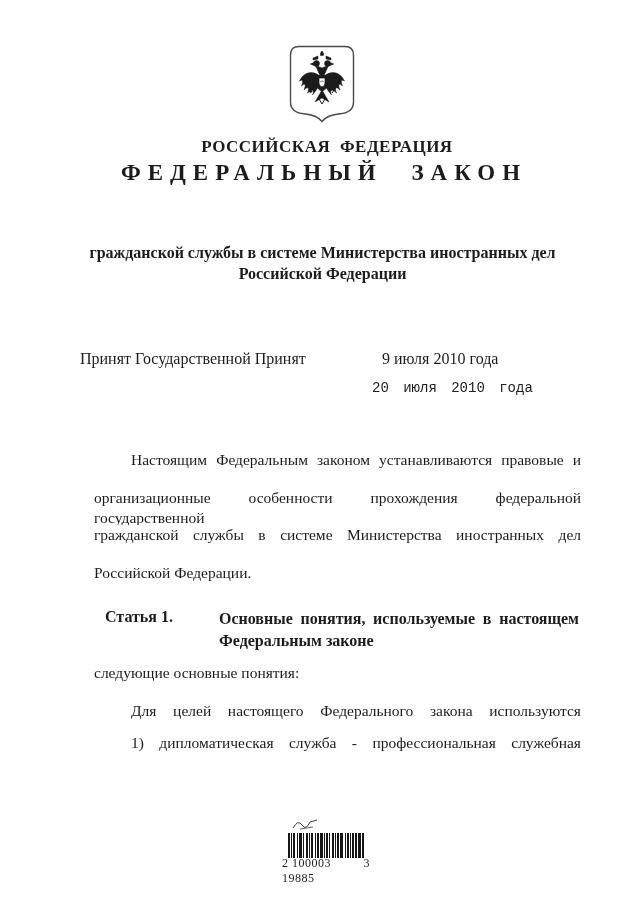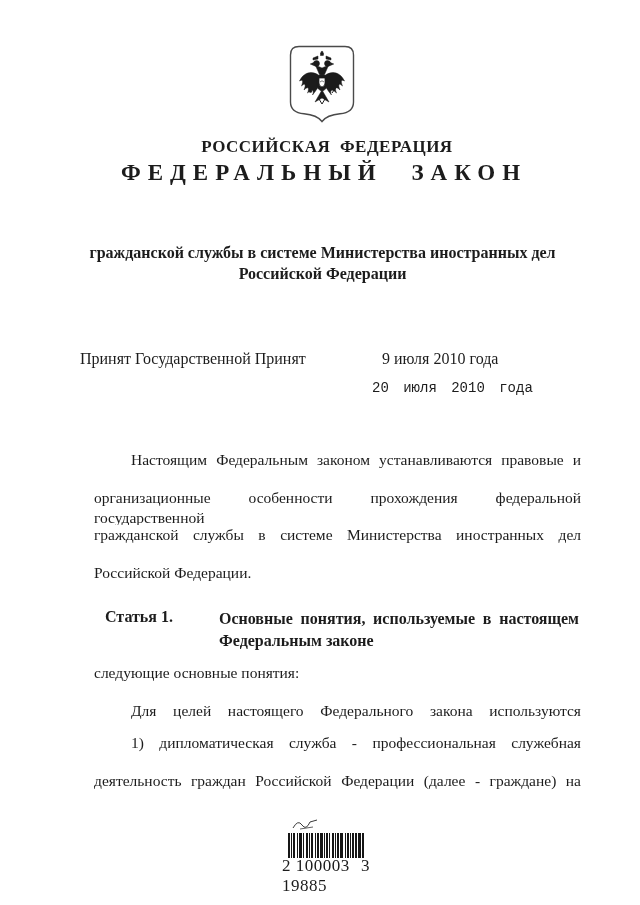--- a/index.html
+++ b/index.html
@@ -45,21 +45,21 @@
   .art-title .ln{overflow:hidden;}
   
   .stamp-mark{position:absolute;left:291px;top:816px;width:28px;height:16px;}
   .bars{
     position:absolute;left:288px;top:833px;height:25px;display:flex;align-items:stretch;
   }
   .bars i{display:block;height:100%;}
   .bars i.bar{background:#161616;}
   .bc-digits{
     position:absolute;left:282px;top:856px;width:88px;display:flex;
-    justify-content:space-between;font-size:17px;letter-spacing:0.5px;
+    justify-content:space-between;font-size:12px;letter-spacing:0.5px;
   }
 </style>
 </head>
 <body>
 
 <div class="page">
 
   <div class="arms">
     <svg width="66" height="78" viewBox="0 0 66 78" xmlns="http://www.w3.org/2000/svg">
       <path d="M10,1.5 H56 Q64.5,1.5 64.5,10 V57 Q64.5,67.5 51,68.8 Q38,70 33,76.5 Q28,70 15,68.8 Q1.5,67.5 1.5,57 V10 Q1.5,1.5 10,1.5 Z" fill="none" stroke="#4a4a4a" stroke-width="1.4"></path>
@@ -118,21 +118,20 @@
     <div class="ln">Федеральным законе</div>
   </div>
 
   <div class="para p2">
     <div class="ln">следующие основные понятия:</div>
     <div class="ln jl indent">Для целей настоящего Федерального закона используются</div>
   </div>
 
   <div class="para p3">
     <div class="ln jl indent">1) дипломатическая служба - профессиональная служебная</div>
-    <div class="ln jl">деятельность граждан Российской Федерации (далее - граждане) на</div>
   </div>
 
   <svg class="stamp-mark" viewBox="0 0 28 16" xmlns="http://www.w3.org/2000/svg">
     <path d="M2,12 Q7,3 11,9 T19,6 L26,4" fill="none" stroke="#3a3a3a" stroke-width="1"></path>
     <path d="M9,13 L22,11" fill="none" stroke="#3a3a3a" stroke-width="0.8"></path>
   </svg>
   <div class="bars">
       <i class="bar" style="width: 2px;"></i>
       <i style="width: 1px;"></i>
       <i class="bar" style="width: 1px;"></i>

